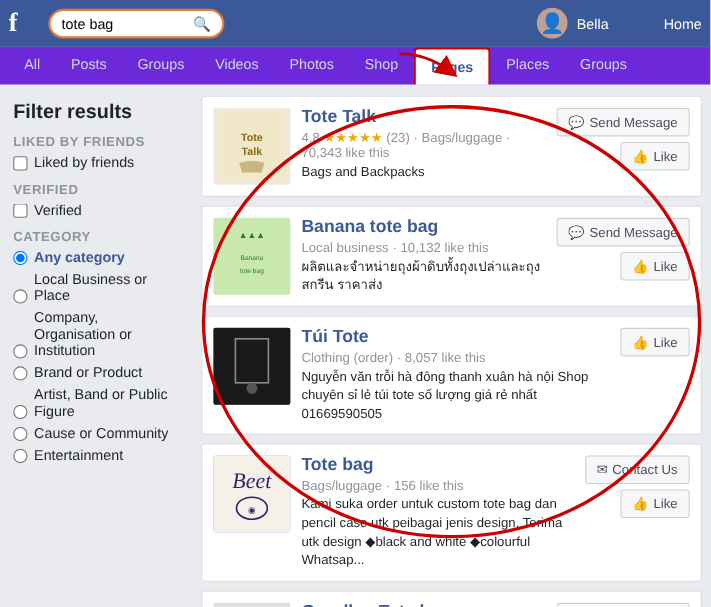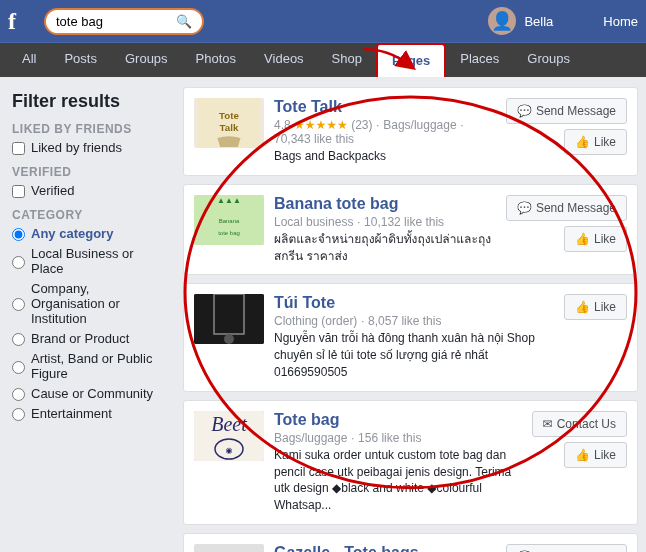--- a/index.html
+++ b/index.html
@@ -58,21 +58,21 @@
       border-radius: 50%;
       background: #c0a090;
       overflow: hidden;
       display: flex; align-items: center; justify-content: center;
       font-size: 18px;
       color: #7a5040;
     }
 
     
     .nav-tabs {
-      background: #404040;
+      background: #6d28d9;
       display: flex;
       padding: 0 8px;
       border-top: 1px solid #4a68a8;
     }
     .nav-tab {
       color: #cfd7e8;
       padding: 8px 14px;
       cursor: pointer;
       font-size: 13px;
       border-bottom: 3px solid transparent;
@@ -121,21 +121,21 @@
       align-items: flex-start;
       gap: 6px;
       margin-bottom: 5px;
       font-size: 13px;
       color: #1d2129;
       cursor: pointer;
     }
     .filter-item input[type="checkbox"] { margin-top: 2px; }
     .radio-item {
       display: flex;
-      align-items: center;
+      align-items: flex-end;
       gap: 6px;
       margin-bottom: 5px;
       font-size: 13px;
       color: #1d2129;
       cursor: pointer;
     }
     .radio-item input[type="radio"] { margin-top: 2px; }
     .radio-item.selected { color: #3b5998; font-weight: bold; }
 
     
@@ -148,21 +148,21 @@
       border: 1px solid #dddfe2;
       border-radius: 3px;
       display: flex;
       align-items: flex-start;
       padding: 10px;
       margin-bottom: 8px;
       position: relative;
     }
     .result-thumb {
       width: 70px;
-      height: 50px;
+      height: 70px;
       flex-shrink: 0;
       margin-right: 10px;
       background: #ccc;
       border-radius: 2px;
       display: flex;
       align-items: center;
       justify-content: center;
       overflow: hidden;
       font-size: 10px;
       color: #555;
@@ -257,22 +257,22 @@
       <div class="avatar-circle">👤</div>
       <span>Bella</span>
       <span style="cursor:pointer;margin-left:42px;">Home</span>
     </div>
   </div>
 
   <div class="nav-tabs">
     <span class="nav-tab">All</span>
     <span class="nav-tab">Posts</span>
     <span class="nav-tab">Groups</span>
+    <span class="nav-tab">Videos</span>
     <span class="nav-tab">Photos</span>
-    <span class="nav-tab">Videos</span>
     <span class="nav-tab">Shop</span>
     <span class="nav-tab active">Pages</span>
     <span class="nav-tab">Places</span>
     <span class="nav-tab">Groups</span>
   </div>
 
   <div style="position:absolute; top:44px; left:358px; z-index:20; pointer-events:none;">
     <svg width="60" height="30" viewBox="0 0 60 30">
       <defs>
         <marker id="arrowhead" markerWidth="8" markerHeight="8" refX="4" refY="4" orient="auto">

